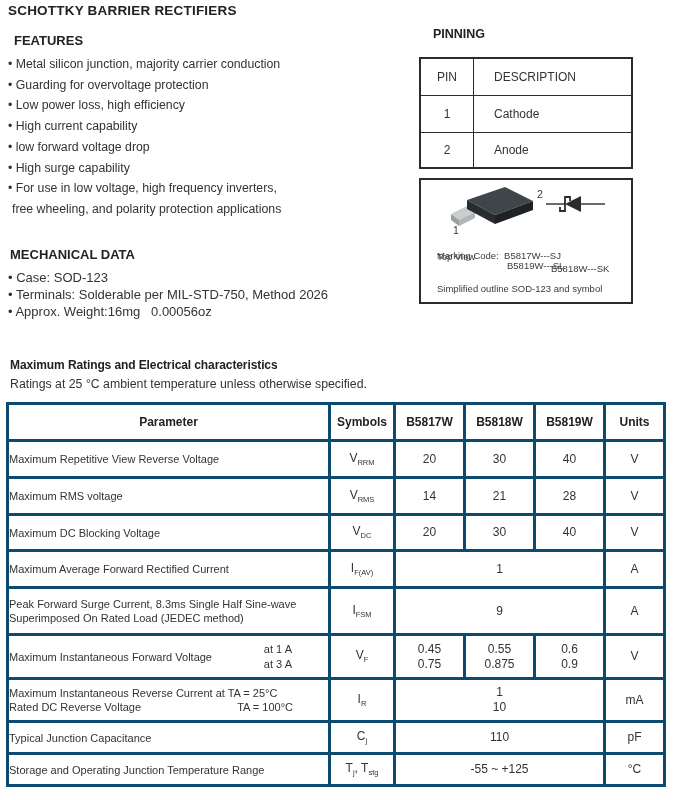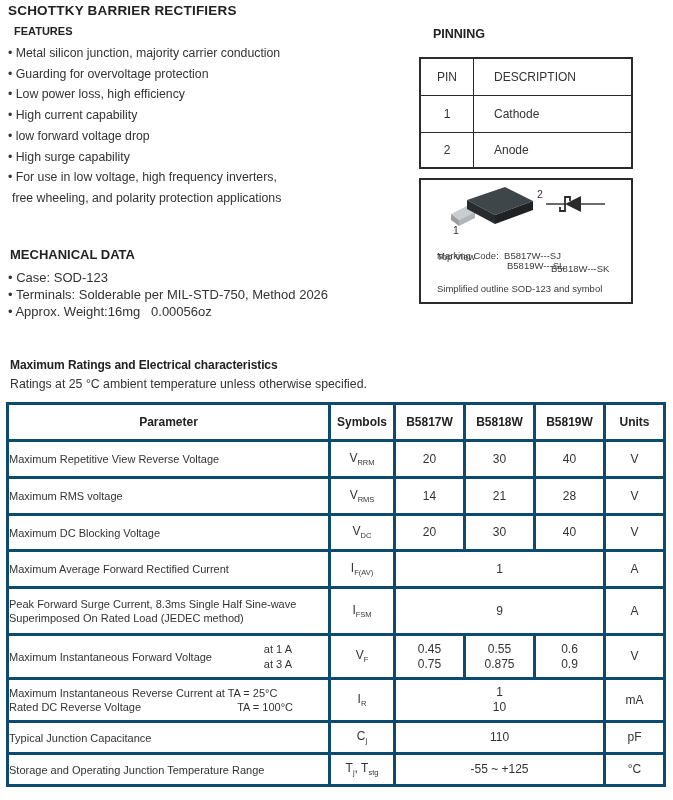--- a/index.html
+++ b/index.html
@@ -1,21 +1,21 @@
 <!DOCTYPE html>
 <html><head>
 <meta charset="utf-8">
 <style>
   html,body{margin:0;padding:0;background:#fff;}
   body{width:673px;height:800px;position:relative;font-family:"Liberation Sans",sans-serif;color:#333;-webkit-font-smoothing:antialiased;}
   .abs{position:absolute;}
   
   .doc-title{left:8px;top:3px;font-size:13.5px;font-weight:bold;color:#222;letter-spacing:.2px;}
   .features{left:8px;top:25px;width:400px;}
-  .features .hd{font-size:11px;font-weight:bold;color:#222;margin:0 0 6px 6px;}
+  .features .hd{font-size:13px;font-weight:bold;color:#222;margin:8px 0 6px 6px;}
   .features .line{font-size:12.3px;line-height:20.7px;white-space:pre-wrap;}
   .features .cont{padding-left:4px;}
   
   .right-panel{left:419px;top:27px;width:214px;}
   .pin-hd{font-size:12.5px;font-weight:bold;color:#222;margin:0 0 4px 14px;}
   table.pin{border-collapse:collapse;width:214px;table-layout:fixed;margin-top:16px;}
   table.pin,table.pin th,table.pin td{border:1px solid #2b2b2b;}
   table.pin{border-width:2px;}
   table.pin th,table.pin td{font-size:12px;font-weight:normal;height:16px;padding:0;color:#333;}
   table.pin .c0{width:52px;text-align:center;}

